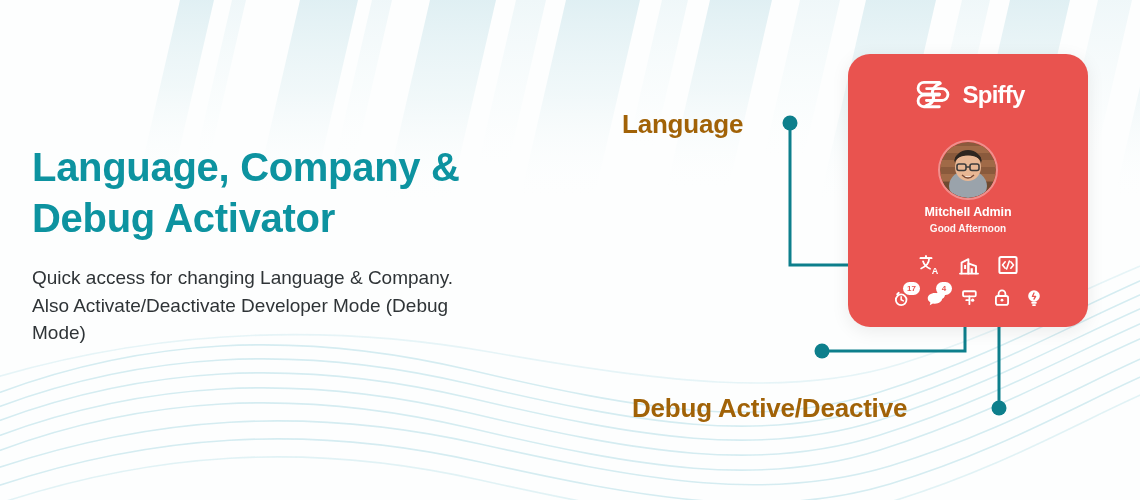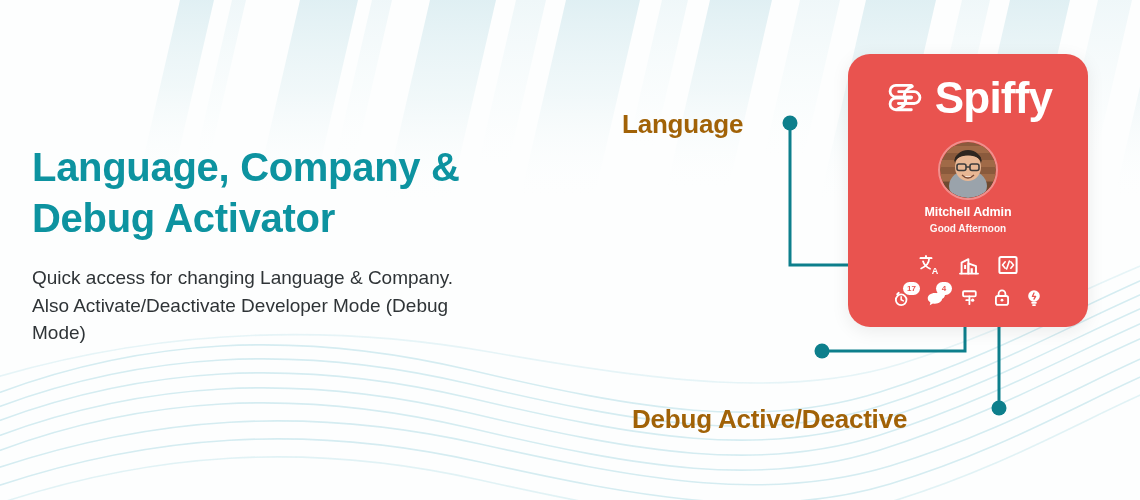--- a/index.html
+++ b/index.html
@@ -26,35 +26,35 @@
     font-size:19px;line-height:1.46;color:#2f3437;font-weight:400;
   }
 
   
   .callout{
     position:absolute;font-size:26px;font-weight:bold;color:#a16207;
     white-space:nowrap;letter-spacing:-0.2px;
   }
   #callout-language{left:622px;top:109px;}
   #callout-company{left:666px;top:336px;}
-  #callout-debug{left:632px;top:393px;margin-top:11px;}
+  #callout-debug{left:632px;top:393px;}
 
   
   #profile-card{
     position:absolute;left:848px;top:54px;width:240px;height:273px;
     background:#e9534f;border-radius:22px;
     box-shadow:0 4px 18px rgba(0,0,0,0.08);
     overflow:hidden;
   }
   #brand-row{
     position:absolute;left:0;right:0;top:22px;
     display:flex;align-items:center;justify-content:center;gap:9px;
   }
   #brand-name{
-    font-size:44px;font-weight:bold;color:#ffffff;letter-spacing:-0.8px;line-height:1;
+    font-size:24px;font-weight:bold;color:#ffffff;letter-spacing:-0.8px;line-height:1;
   }
   #avatar{
     position:absolute;left:50%;top:86px;transform:translateX(-50%);
     width:56px;height:56px;border-radius:50%;overflow:hidden;
     border:2px solid rgba(255,255,255,0.35);
   }
   #user-name{
     position:absolute;left:0;right:0;top:151px;text-align:center;
     color:#ffffff;font-size:12.5px;font-weight:bold;letter-spacing:-0.1px;
   }

